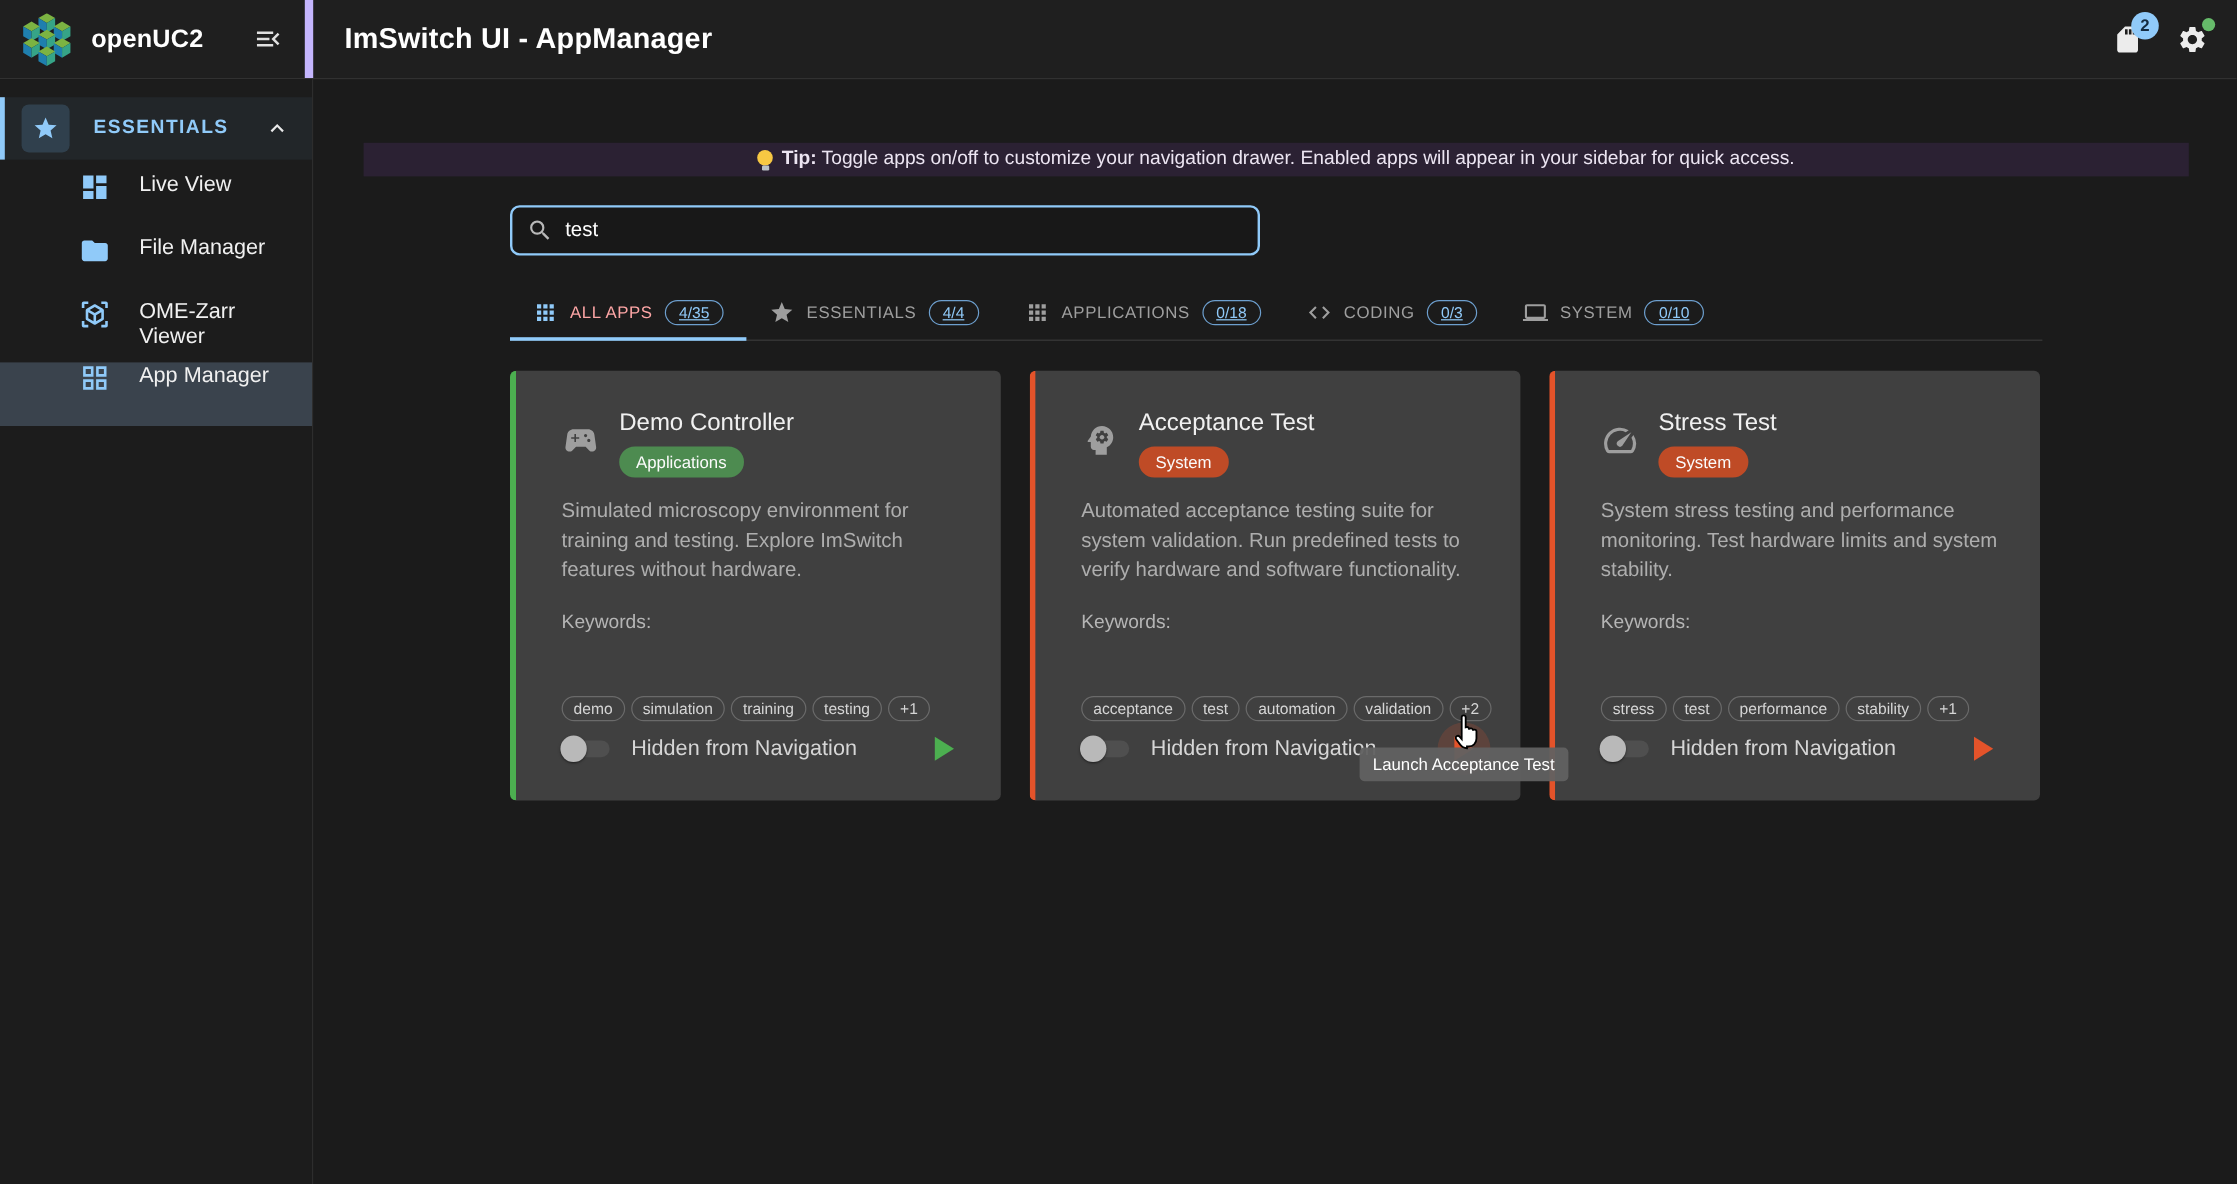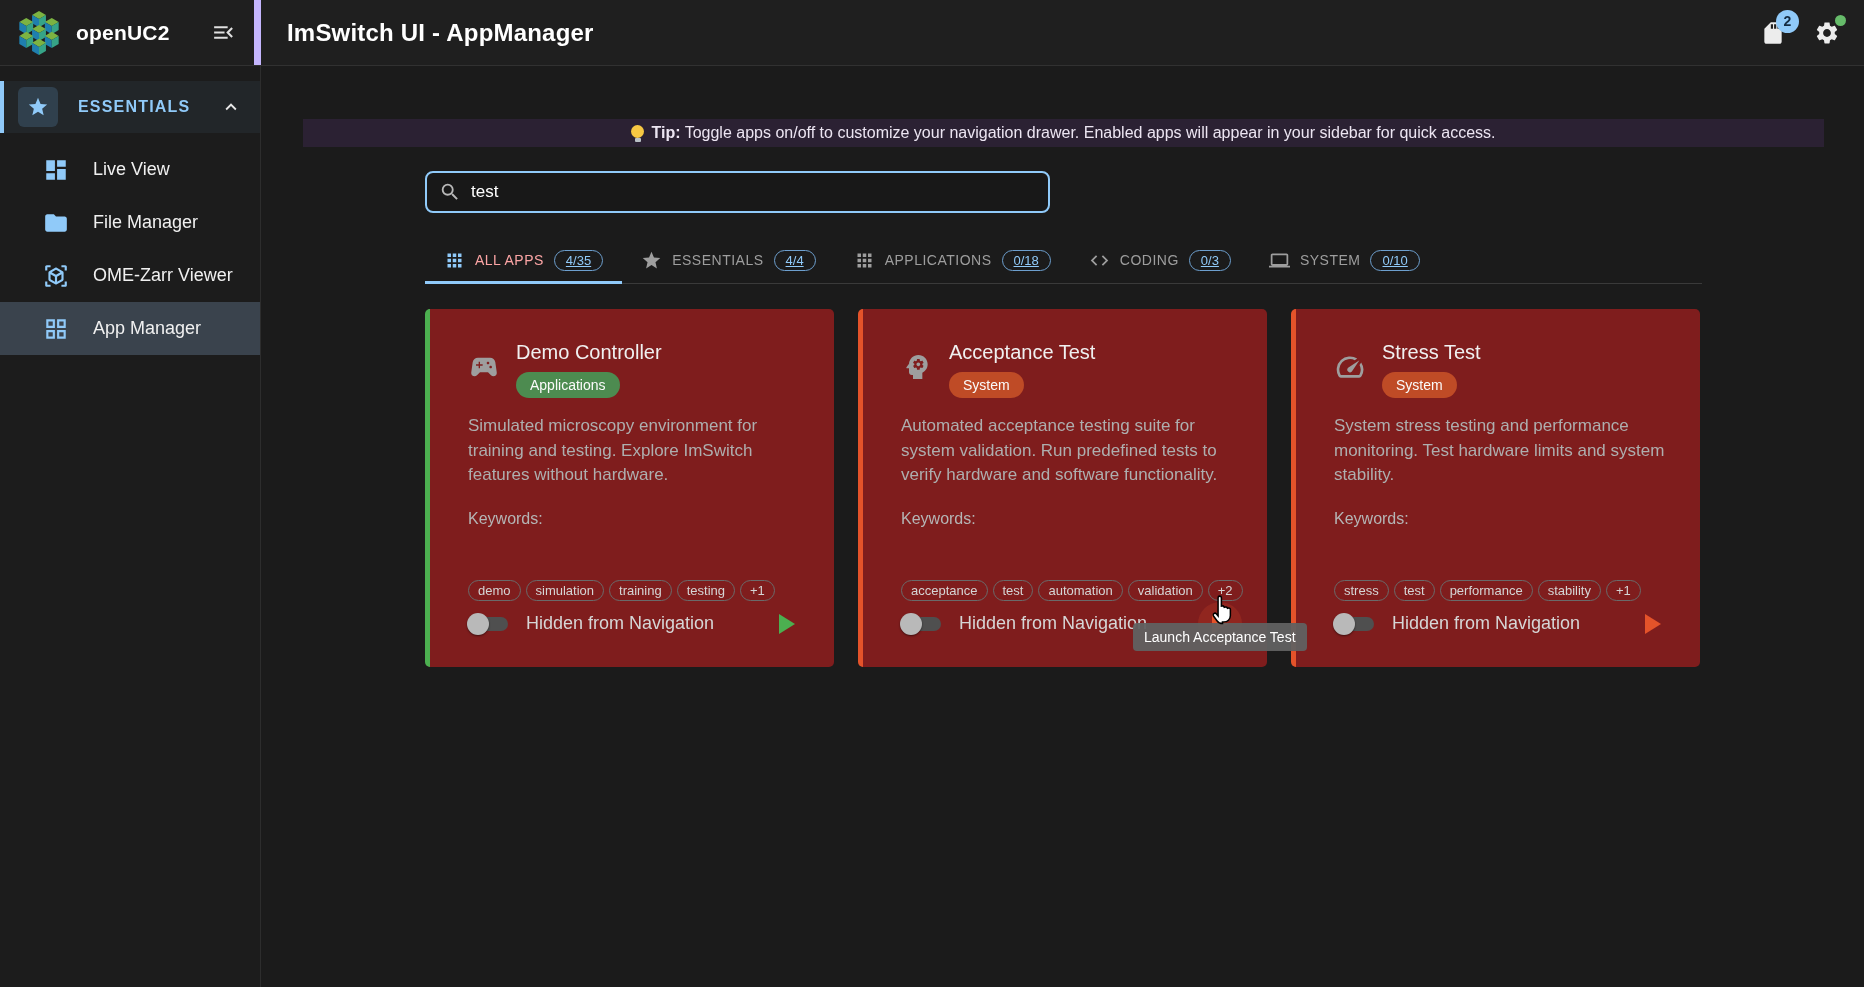--- a/index.html
+++ b/index.html
@@ -28,21 +28,21 @@
 
   
   .shell { display:flex; height:921px; }
   .sidebar { width:261px; flex:0 0 261px; background:#1c1c1c; border-right:1px solid #2d2d2d; padding-top:15px; }
   .section-header { display:flex; align-items:center; height:52px; margin:0 0 10px 0;
     border-left:4px solid #90caf9; background:rgba(144,202,249,0.06); padding:0 18px 0 14px; }
   .section-star-box { width:40px; height:40px; border-radius:6px; background:#30404d;
     display:flex; align-items:center; justify-content:center; color:#90caf9; }
   .section-label { color:#90caf9; font-weight:bold; font-size:16px; letter-spacing:1.2px; margin-left:20px; }
   .section-chevron { margin-left:auto; color:#e8e8e8; }
-  .nav-item { display:flex; align-items:center; height:53px; padding:0 18px 0 43px; cursor:pointer; }
+  .nav-item { display:flex; height:53px; padding:0 18px 0 66px; cursor:pointer; }
   .nav-item.selected { background:#3a434d; }
   .nav-icon { width:26px; height:26px; color:#90caf9; flex:0 0 26px; }
   .nav-label { margin-left:24px; font-size:18px; color:#f0f0f0; }
 
   
   .main { flex:1; padding:44px 40px 0 42px; overflow:hidden; }
   .workspace-card { height:64px; background:#242424; border-radius:4px; display:flex;
     align-items:center; padding:0 26px; }
   .workspace-icon { color:#fff; margin-right:22px; }
   .workspace-title { font-size:20px; font-weight:500; color:#f5f5f5; }
@@ -76,21 +76,21 @@
   .tab.active .tab-icon { color:#90caf9; }
   .tab.active .tab-label { color:#fca5a5; }
   .tab-label { font-size:14px; font-weight:500; letter-spacing:.5px; }
   .tab-badge { font-size:13px; color:#90caf9; border:1px solid #6d9fce; border-radius:12px;
     padding:2px 11px;text-decoration:underline; }
   .tab.active::after { content:""; position:absolute; left:0; right:0; bottom:-1px; height:3px;
     background:#90caf9; }
 
   
   .cards { margin-top:25px; display:grid; grid-template-columns:repeat(3,409px); gap:24px; }
-  .card { position:relative; min-height:330px; background:#7f1d1d; border-radius:5px;
+  .card { position:relative; min-height:330px; background:#404040; border-radius:5px;
     padding:32px 24px 20px 38px; display:flex; flex-direction:column; }
   .card--green { border-left:5px solid #4caf50; }
   .card--orange { border-left:5px solid #e4532a; }
   .card-head { display:flex; margin-bottom:16px; }
   .card-icon { width:32px; height:32px; color:#9e9e9e; margin-top:10px; flex:0 0 32px; }
   .card-head-text { margin-left:16px; }
   .card-title { font-size:20px; font-weight:500; color:#f0f0f0; }
   .badge { display:inline-block; margin-top:8px; font-size:14px; color:#fbfbfb;
     border-radius:14px; padding:5px 14px; }
   .badge--green { background:#4d8b50; }

